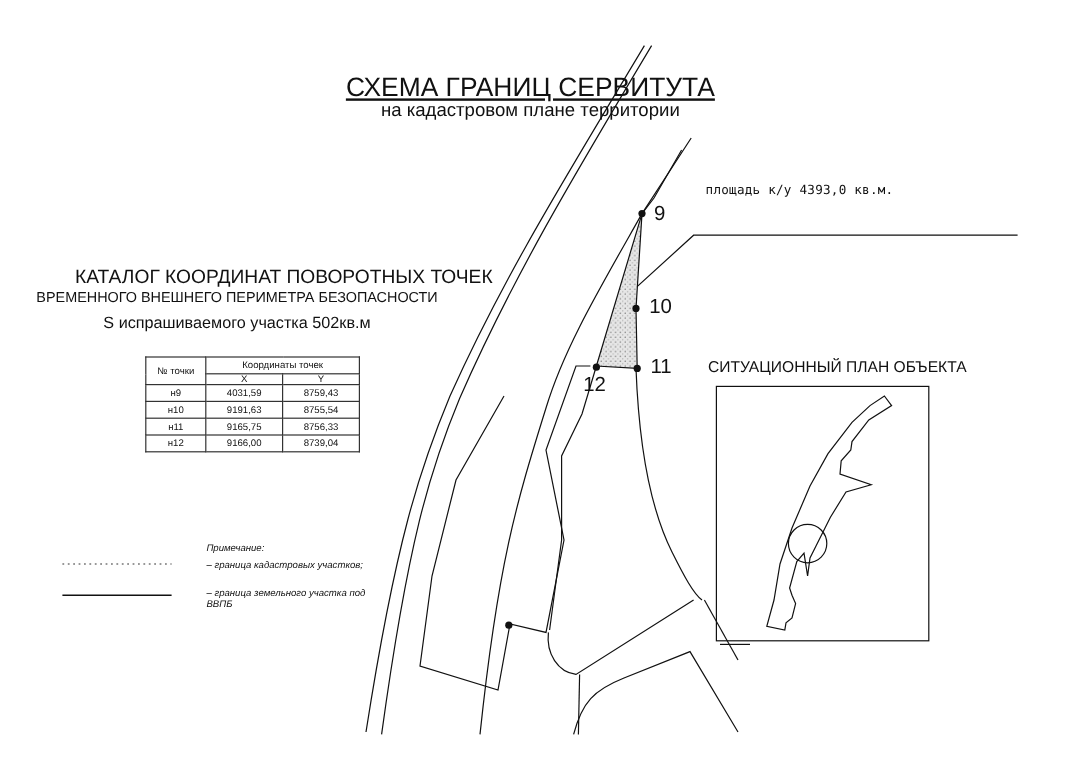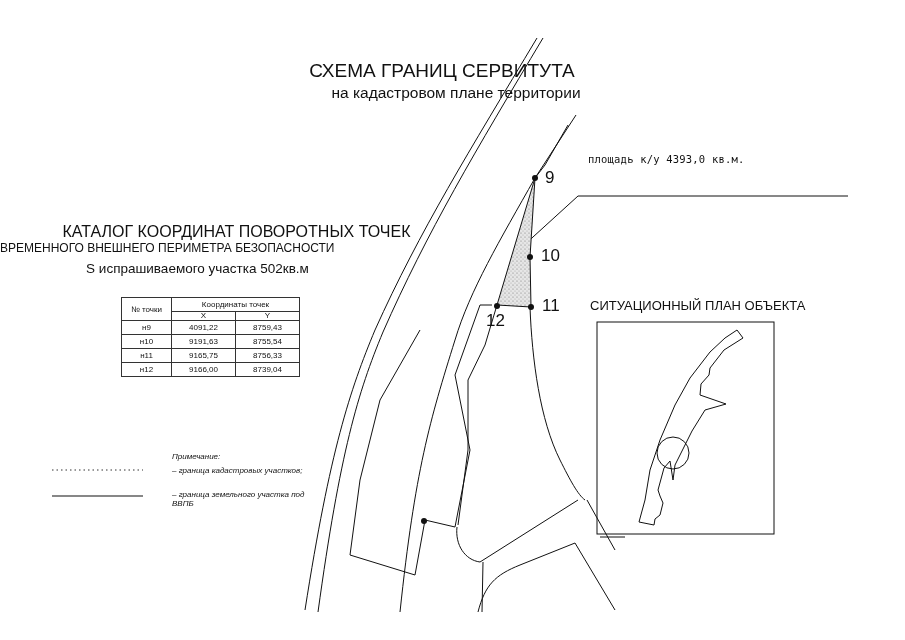--- a/index.html
+++ b/index.html
@@ -1,27 +1,27 @@
 <!DOCTYPE html>
 <html><head>
 <meta charset="utf-8">
 <style>
   html, body { margin: 0; padding: 0; background: #ffffff; }
   body { width: 905px; height: 640px; position: relative; overflow: hidden;
          font-family: "Liberation Sans", sans-serif; color: #111; }
   .abs { position: absolute; white-space: nowrap; }
   #map-svg { position: absolute; left: 0; top: 0; width: 905px; height: 640px; }
 
-  .title-main { left: 0; width: 880px; top: 60px; text-align: center; font-size: 19px; padding-left: 2px; }
-  .title-sub  { left: 0; width: 880px; top: 84px; text-align: center; font-size: 15.5px; padding-left: 16px; }
+  .title-main { left: 0; width: 880px; top: 60px; text-align: center; font-size: 22px; padding-left: 2px; text-decoration: underline; }
+  .title-sub  { left: 0; width: 880px; top: 84px; text-align: center; font-size: 15.5px; padding-left: 2px; }
 
   .parcel-info { left: 588px; top: 153px; font-family: "DejaVu Sans Mono", monospace; font-size: 10.5px; line-height: 12.5px; letter-spacing: 0.2px; }
 
   .catalog-line1 { left: 0; width: 395px; top: 223px; text-align: center; font-size: 16px; padding-left: 39px; }
-  .catalog-line2 { left: 0; width: 395px; top: 241px; text-align: left; font-size: 12px; }
+  .catalog-line2 { left: 0; width: 395px; top: 241px; text-align: center; font-size: 12px; }
   .catalog-line3 { left: 0; width: 395px; top: 261px; text-align: center; font-size: 13.5px; }
 
   table.coords { position: absolute; left: 121px; top: 297px; border-collapse: collapse; font-size: 8px; border-radius: 23px; }
   table.coords td, table.coords th { border: 1px solid #333; text-align: center; font-weight: normal; padding: 0; height: 13px; }
   table.coords th.no { width: 49px; }
   table.coords th.xy, table.coords td.xy { width: 63px; }
   table.coords td.pt { width: 49px; text-align: center; }
   table.coords tr.sub th { height: 8px; line-height: 8px; }
 
   .point-label { font-size: 17px; }
@@ -98,21 +98,21 @@
       <tr>
     <th class="no" rowspan="2">№ точки</th>
     <th colspan="2">Координаты точек</th>
   </tr>
   <tr class="sub">
     <th class="xy">X</th>
     <th class="xy">Y</th>
   </tr>
   <tr>
     <td class="pt">н9</td>
-    <td class="xy">4091,22</td>
+    <td class="xy">4031,59</td>
     <td class="xy">8759,43</td>
   </tr>
   <tr>
     <td class="pt">н10</td>
     <td class="xy">9191,63</td>
     <td class="xy">8755,54</td>
   </tr>
   <tr>
     <td class="pt">н11</td>
     <td class="xy">9165,75</td>

